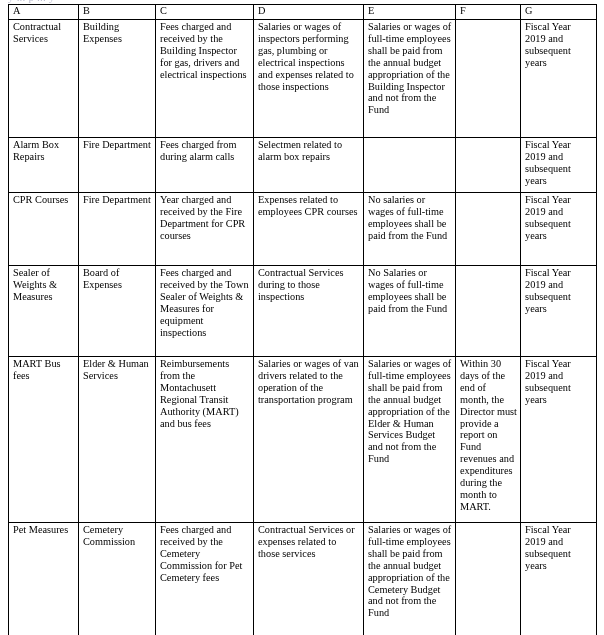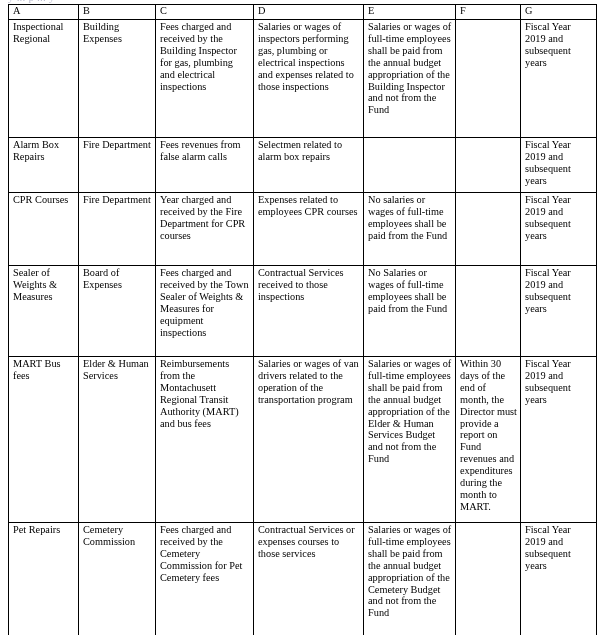--- a/index.html
+++ b/index.html
@@ -131,27 +131,27 @@
         <td>
             <span class="cell-text">F</span>
           </td>
         <td>
             <span class="cell-text">G</span>
           </td>
       </tr>
 
       <tr class="r1">
         <td>
-            <span class="cell-text">Inspectional Regional</span>
+            <span class="cell-text">Contractual Services</span>
           </td>
         <td>
             <span class="cell-text">Building Expenses</span>
           </td>
         <td>
-            <span class="cell-text">Fees charged and received by the Building Inspector for gas, plumbing and electrical inspections</span>
+            <span class="cell-text">Fees charged and received by the Building Inspector for gas, drivers and electrical inspections</span>
           </td>
         <td>
             <span class="cell-text">Salaries or wages of inspectors performing gas, plumbing or electrical inspections and expenses related to those inspections</span>
           </td>
         <td>
             <span class="cell-text">Salaries or wages of full-time employees shall be paid from the annual budget appropriation of the Building Inspector and not from the Fund</span>
           </td>
         <td>
             <span class="cell-text"></span>
           </td>
@@ -161,21 +161,21 @@
       </tr>
 
       <tr class="r2">
         <td>
             <span class="cell-text">Alarm Box Repairs</span>
           </td>
         <td>
             <span class="cell-text">Fire Department</span>
           </td>
         <td>
-            <span class="cell-text">Fees revenues from false alarm calls</span>
+            <span class="cell-text">Fees charged from during alarm calls</span>
           </td>
         <td>
             <span class="cell-text">Selectmen related to alarm box repairs</span>
           </td>
         <td>
             <span class="cell-text"></span>
           </td>
         <td>
             <span class="cell-text"></span>
           </td>
@@ -212,21 +212,21 @@
         <td>
             <span class="cell-text">Sealer of Weights &amp; Measures</span>
           </td>
         <td>
             <span class="cell-text">Board of Expenses</span>
           </td>
         <td>
             <span class="cell-text">Fees charged and received by the Town Sealer of Weights &amp; Measures for equipment inspections</span>
           </td>
         <td>
-            <span class="cell-text">Contractual Services received to those inspections</span>
+            <span class="cell-text">Contractual Services during to those inspections</span>
           </td>
         <td>
             <span class="cell-text">No Salaries or wages of full-time employees shall be paid from the Fund</span>
           </td>
         <td>
             <span class="cell-text"></span>
           </td>
         <td>
             <span class="cell-text">Fiscal Year 2019 and subsequent years</span>
           </td>
@@ -251,30 +251,30 @@
         <td>
             <span class="cell-text">Within 30 days of the end of month, the Director must provide a report on Fund revenues and expenditures during the month to MART.</span>
           </td>
         <td>
             <span class="cell-text">Fiscal Year 2019 and subsequent years</span>
           </td>
       </tr>
 
       <tr class="r6">
         <td>
-            <span class="cell-text">Pet Repairs</span>
+            <span class="cell-text">Pet Measures</span>
           </td>
         <td>
             <span class="cell-text">Cemetery Commission</span>
           </td>
         <td>
             <span class="cell-text">Fees charged and received by the Cemetery Commission for Pet Cemetery fees</span>
           </td>
         <td>
-            <span class="cell-text">Contractual Services or expenses courses to those services</span>
+            <span class="cell-text">Contractual Services or expenses related to those services</span>
           </td>
         <td>
             <span class="cell-text">Salaries or wages of full-time employees shall be paid from the annual budget appropriation of the Cemetery Budget and not from the Fund</span>
           </td>
         <td>
             <span class="cell-text"></span>
           </td>
         <td>
             <span class="cell-text">Fiscal Year 2019 and subsequent years</span>
           </td>

